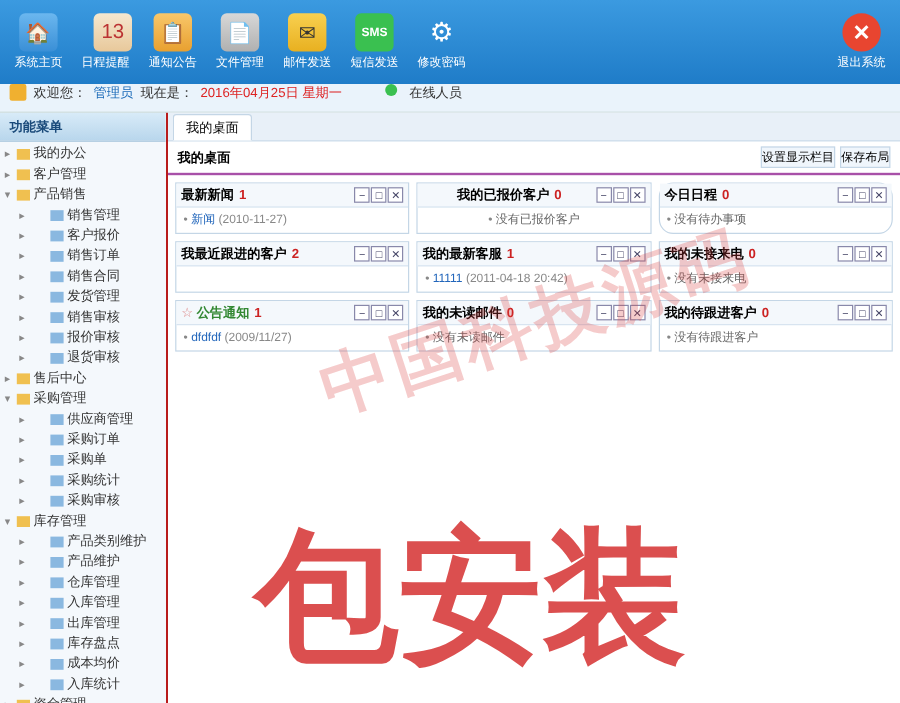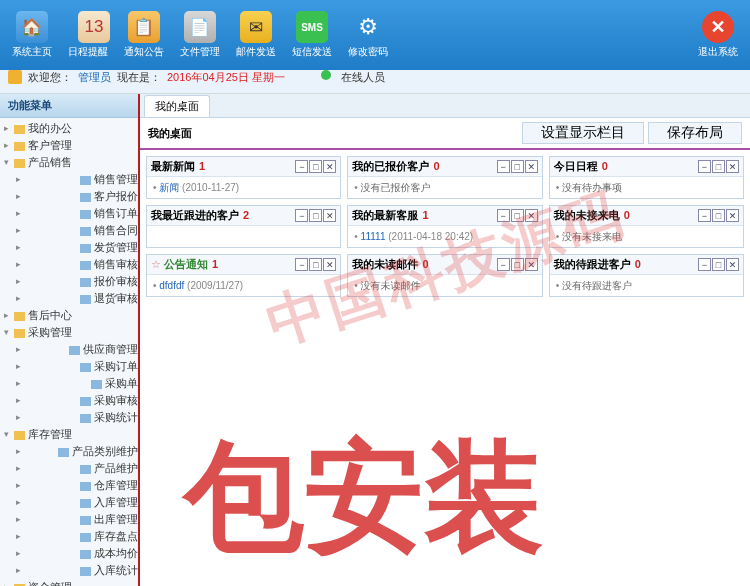--- a/index.html
+++ b/index.html
@@ -27,60 +27,60 @@
 .infobar .dot { width: 10px; height: 10px; background: #3ac050; border-radius: 50%; display: inline-block; margin: 0 4px; }
 
 
 .main { display: flex; height: 492px; }
 .sidebar { width: 140px; background: #f4f8fc; border-right: 2px solid #b91c1c; overflow-y: auto; font-size: 11px; }
 .sidebar-head { background: linear-gradient(#d8ebf8,#b8d6ec); padding: 4px 8px; font-weight: bold; color: #2a5; color:#1a4a7a; border-bottom: 1px solid #a8c6dc; }
 .tree { padding: 2px 0; }
 .tree li { list-style: none; padding: 1px 0 1px 14px; color: #333; cursor: pointer; white-space: nowrap; line-height: 15px; position: relative; }
 .tree li.l1::before { content: "▸"; position: absolute; left: 4px; color: #888; font-size: 9px; }
 .tree li.l1.open::before { content: "▾"; }
-.tree li.l2 { padding-left: 42px; text-align: right; }
+.tree li.l2 { padding-left: 42px; }
 .tree li.l2::before { content: "▸"; position: absolute; left: 16px; color: #888; font-size: 9px; }
 .tree li .fic { display: inline-block; width: 11px; height: 9px; background: #f0c050; margin-right: 3px; vertical-align: middle; }
 .tree li.l2 .fic { background: #8ab8e0; }
 
 
 .content { flex: 1; background: #fff; display: flex; flex-direction: column; }
 .tabs { height: 24px; background: #e8f0f8; border-bottom: 1px solid #c4d6e6; display: flex; align-items: flex-end; padding-left: 4px; }
 .tab { background: #fff; border: 1px solid #c4d6e6; border-bottom: none; padding: 3px 10px; font-size: 11px; border-radius: 3px 3px 0 0; cursor: pointer; }
 .panel-head { display: flex; align-items: center; padding: 4px 8px; font-size: 11px; background: #fff; border-bottom: 2px solid #a850a8; }
 .panel-head .title { font-weight: bold; flex: 1; }
-.panel-head .act { border: 1px solid #c4d6e6; background: #f0f6fc; padding: 1px 18px; margin-left: 4px; cursor: pointer; font-size: 14px; }
+.panel-head .act { border: 1px solid #c4d6e6; background: #f0f6fc; padding: 1px 0; margin-left: 4px; cursor: pointer; font-size: 10px; }
 
 .board { flex: 1; padding: 6px; display: grid; grid-template-columns: 1fr 1fr 1fr; grid-auto-rows: min-content; gap: 6px; align-content: start; }
 .card { border: 1px solid #c4d6e6; background: #fff; font-size: 11px; }
 .card-head { display: flex; align-items: center; background: #f4f8fc; padding: 2px 4px; border-bottom: 1px solid #d8e4f0; }
 .card-head .ct { flex: 1; font-weight: bold; }
 .card-head .ct .num { color: #c22; margin-left: 1px; }
 .card-head .btns { display: flex; gap: 1px; }
 .card-head .btns span { width: 13px; height: 13px; border: 1px solid #88a; font-size: 9px; display: flex; align-items: center; justify-content: center; cursor: pointer; background: #fff; color: #446; }
 .card-body { padding: 3px 6px; min-height: 18px; color: #666; font-size: 10px; }
 .card-body li { list-style: none; line-height: 15px; }
 .card-body li::before { content: "• "; color: #888; }
 .card-body li .lk { color: #2266bb; }
 .card-body li .dt { color: #888; }
 .card.c1r1 { grid-column: 1; grid-row: 1; }
 .card.c1r2 { grid-column: 1; grid-row: 2; }
 .card.c1r3 { grid-column: 1; grid-row: 3; }
-.card.c2r1 { grid-column: 2; grid-row: 1; }
+.card.c2r1 { grid-column: 2; grid-row: 1; text-align: center; }
 .card.c2r2 { grid-column: 2; grid-row: 2; }
 .card.c2r3 { grid-column: 2; grid-row: 3; }
-.card.c3r1 { grid-column: 3; grid-row: 1; }
+.card.c3r1 { grid-column: 3; grid-row: 1; border-radius: 12px; }
 .card.c3r2 { grid-column: 3; grid-row: 2; }
 .card.c3r3 { grid-column: 3; grid-row: 3; }
 .card.spec .card-head .ct { color: #338833; }
 .card.spec .card-head::before { content: "☆"; color: #d88; margin-right: 3px; }
 
 
 .wm1 { position: absolute; color: rgba(220,70,70,0.28); font-size: 58px; font-weight: bold; top: 230px; left: 260px; transform: rotate(-18deg); pointer-events: none; letter-spacing: 4px; }
-.wm2 { position: absolute; color: rgba(215,60,60,0.9); font-size: 120px; font-weight: bold; bottom: 6px; left: 184px; pointer-events: none; font-family: Liberation Mono, monospace; }
+.wm2 { position: absolute; color: rgba(215,60,60,0.9); font-size: 120px; font-weight: bold; bottom: 6px; left: 212px; pointer-events: none; font-family: Liberation Mono, monospace; }
 </style>
 </head>
 <body>
 
 <div class="toolbar">
   <div class="tool-item">
     <div class="tool-icon ic-home">🏠</div>
     <span>系统主页</span>
   </div>
   <div class="tool-item">
@@ -139,22 +139,22 @@
         <li class="l2"><span class="fic"></span><span>销售合同</span></li>
         <li class="l2"><span class="fic"></span><span>发货管理</span></li>
         <li class="l2"><span class="fic"></span><span>销售审核</span></li>
         <li class="l2"><span class="fic"></span><span>报价审核</span></li>
         <li class="l2"><span class="fic"></span><span>退货审核</span></li>
         <li class="l1"><span class="fic"></span><span>售后中心</span></li>
         <li class="l1 open"><span class="fic"></span><span>采购管理</span></li>
         <li class="l2"><span class="fic"></span><span>供应商管理</span></li>
         <li class="l2"><span class="fic"></span><span>采购订单</span></li>
         <li class="l2"><span class="fic"></span><span>采购单</span></li>
+        <li class="l2"><span class="fic"></span><span>采购统计</span></li>
         <li class="l2"><span class="fic"></span><span>采购审核</span></li>
-        <li class="l2"><span class="fic"></span><span>采购统计</span></li>
         <li class="l1 open"><span class="fic"></span><span>库存管理</span></li>
         <li class="l2"><span class="fic"></span><span>产品类别维护</span></li>
         <li class="l2"><span class="fic"></span><span>产品维护</span></li>
         <li class="l2"><span class="fic"></span><span>仓库管理</span></li>
         <li class="l2"><span class="fic"></span><span>入库管理</span></li>
         <li class="l2"><span class="fic"></span><span>出库管理</span></li>
         <li class="l2"><span class="fic"></span><span>库存盘点</span></li>
         <li class="l2"><span class="fic"></span><span>成本均价</span></li>
         <li class="l2"><span class="fic"></span><span>入库统计</span></li>
         <li class="l1"><span class="fic"></span><span>资金管理</span></li>

